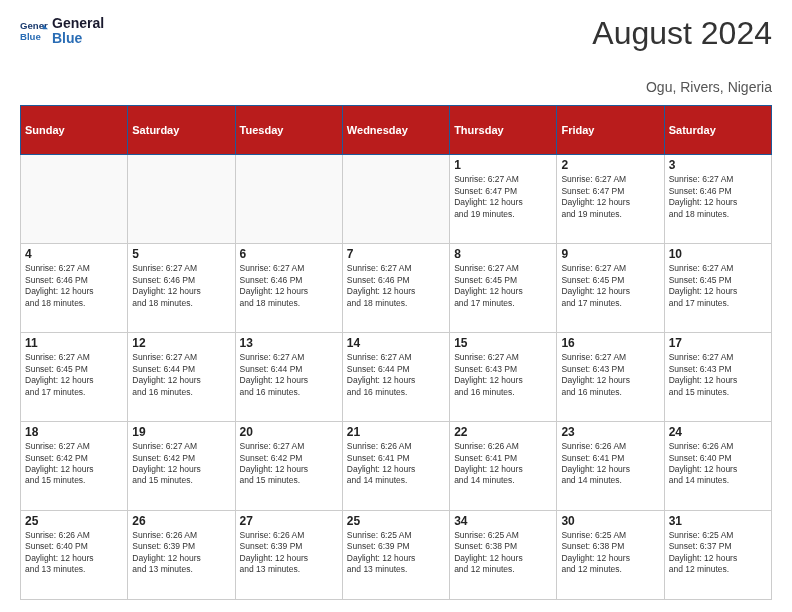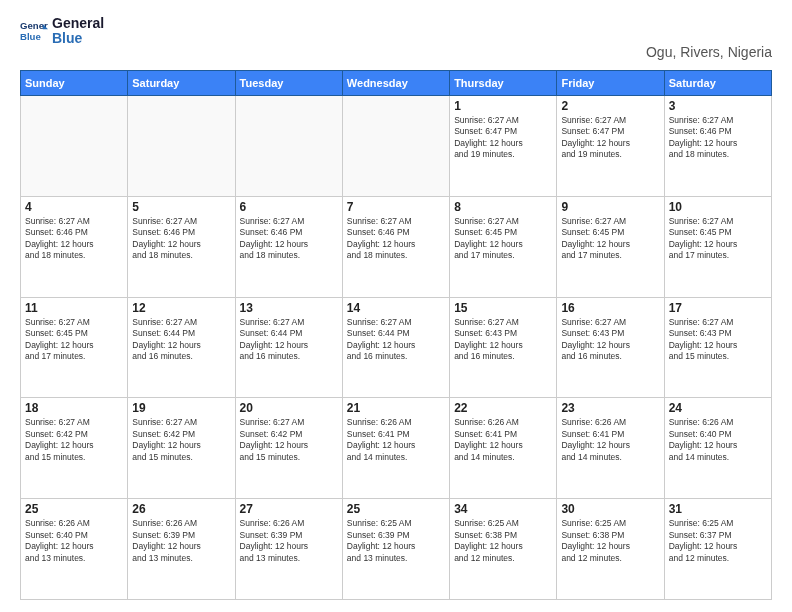--- a/index.html
+++ b/index.html
@@ -47,25 +47,25 @@
       margin-top: 28px;
     }
     .calendar {
       flex: 1;
       border: 1px solid #ccc;
       border-collapse: collapse;
       width: 100%;
       table-layout: fixed;
     }
     .calendar th {
-      background: #3b82f6;
+      background: #b91c1c;
       color: #fff;
       font-size: 11px;
       font-weight: bold;
-      padding: 6px 4px;
+      padding: 18px 4px;
       text-align: left;
       border: 1px solid #1e5a9a;
     }
     .calendar td {
       border: 1px solid #ccc;
       vertical-align: top;
       padding: 3px 4px;
       font-size: 9px;
       color: #333;
       background: #fff;
@@ -102,20 +102,21 @@
         <text x="0" y="14" font-size="11" font-weight="bold" fill="#1a3a6e">General</text>
         <text x="0" y="26" font-size="11" font-weight="bold" fill="#2a6db5">Blue</text>
         <polygon points="26,8 32,14 26,14" fill="#2a6db5"></polygon>
       </svg>
       <div style="display:flex;flex-direction:column;line-height:1.1">
         <span style="font-size:14px;font-weight:bold;color:#1a1a2e;">General</span>
         <span style="font-size:14px;font-weight:bold;color:#2a6db5;">Blue</span>
       </div>
     </div>
     <div class="title-block">
+      <div class="month-year">August 2024</div>
       <div class="location">Ogu, Rivers, Nigeria</div>
     </div>
   </div>
 
   <table class="calendar">
     <thead>
       <tr>
       <th>Sunday</th>
           <th>Saturday</th>
           <th>Tuesday</th>

